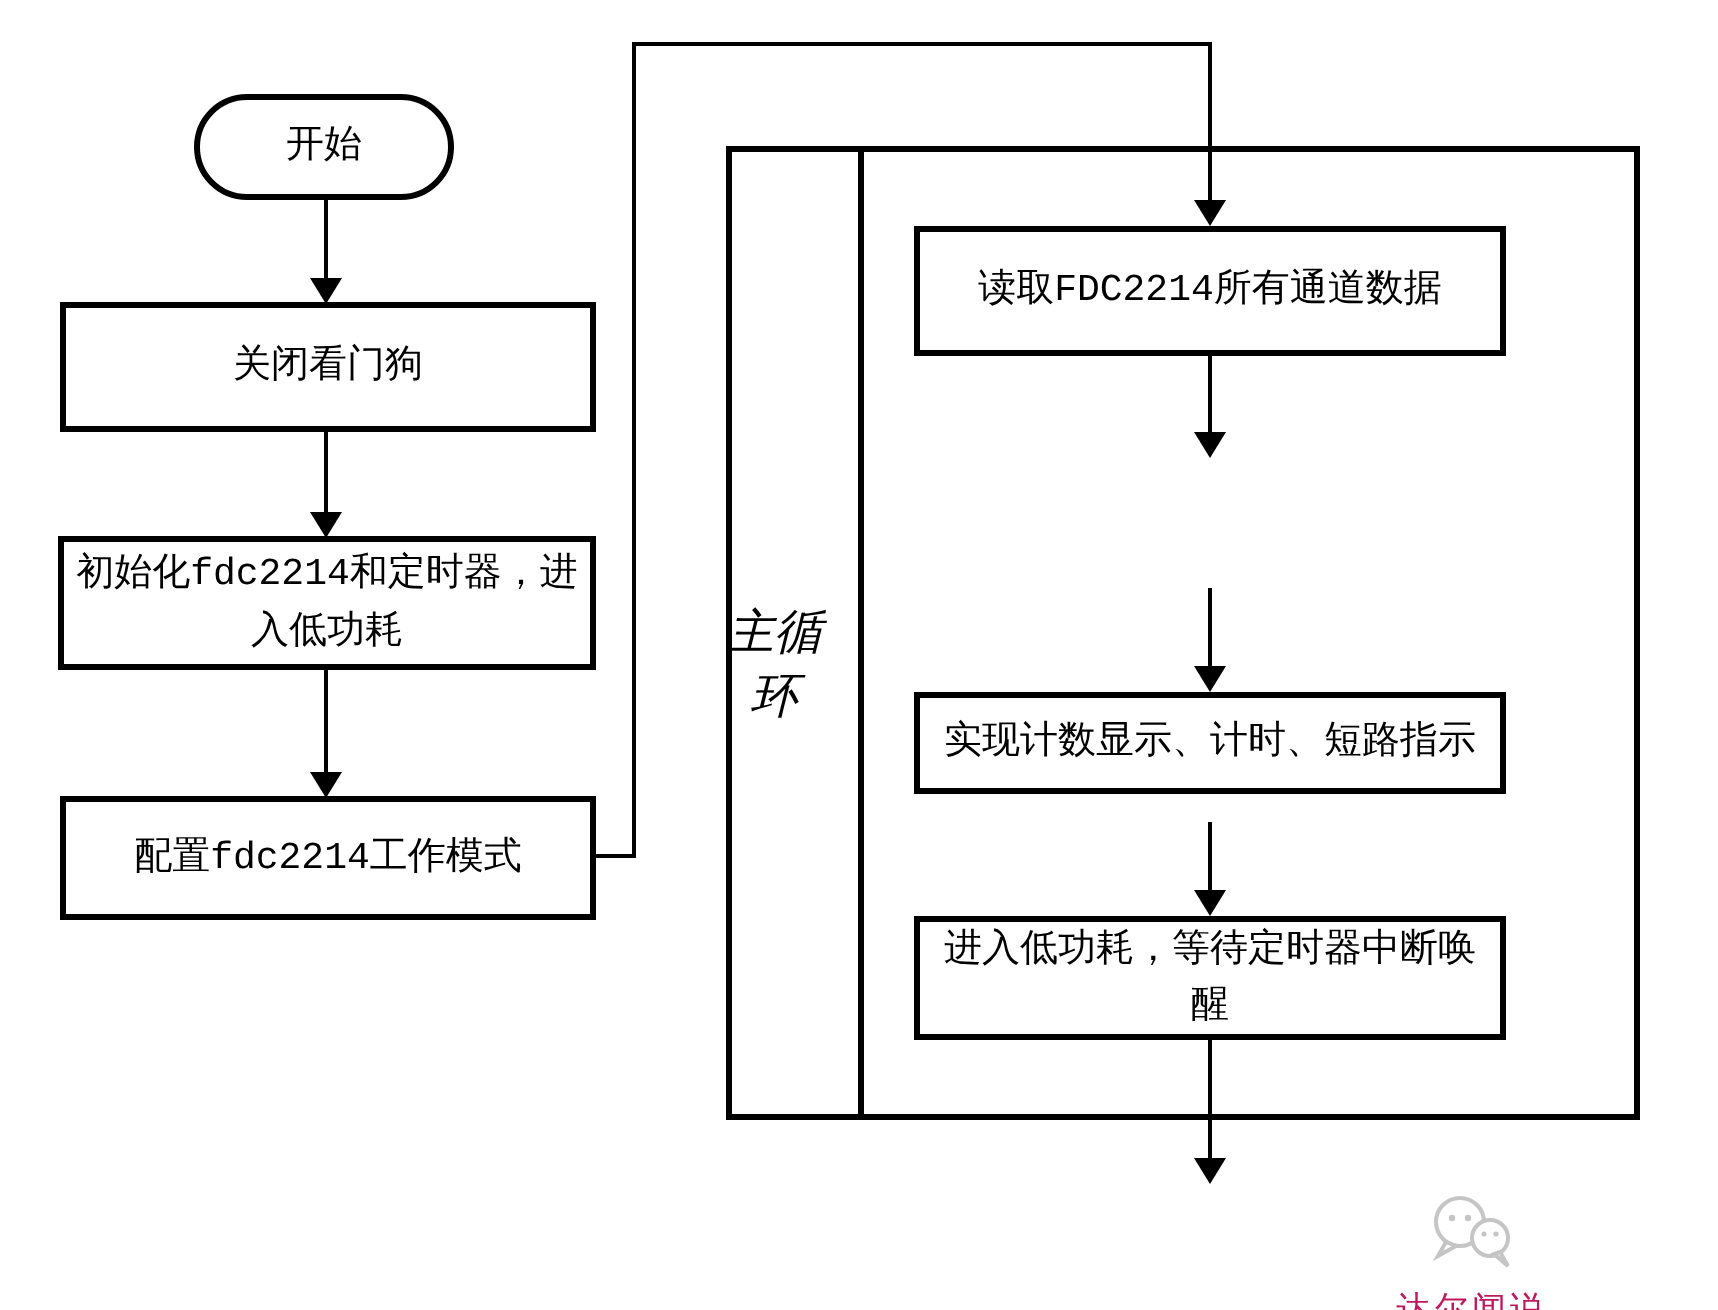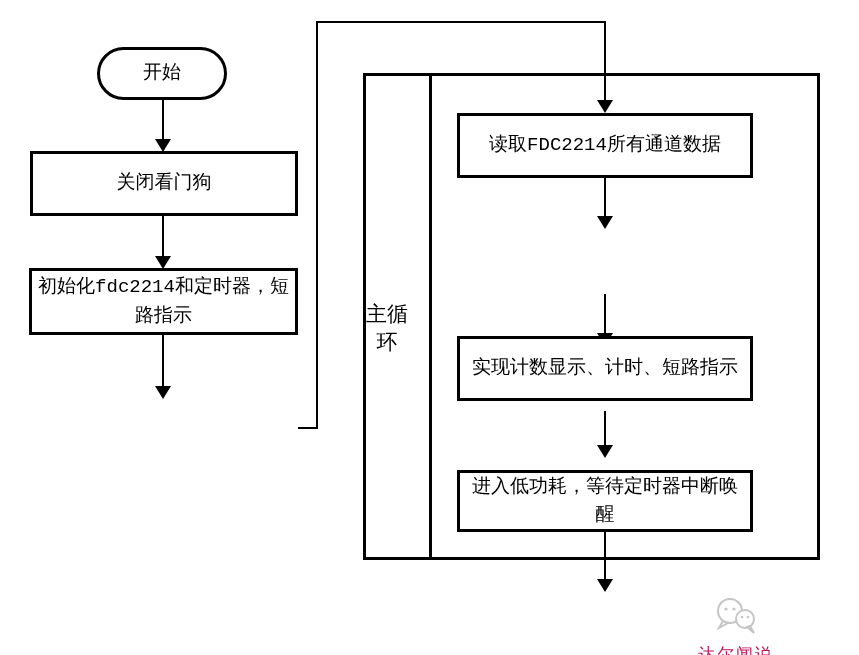--- a/index.html
+++ b/index.html
@@ -42,22 +42,23 @@
     width: 457px; height: 487px;
     border: 3px solid #000000;
     background: transparent;
     z-index: 0;
   }
   .loop-label {
     position: absolute;
     left: 363px; top: 300px;
     width: 48px;
     text-align: center;
-    font-size: 21px;
+    font-size: 24px;
     z-index: 3;
+    font-style: italic;
   }
   .watermark {
     position: absolute;
     left: 698px; top: 596px;
     display: flex;
     align-items: center;
     gap: 7px;
     color: #be185d;
     font-family: "Liberation Sans", sans-serif;
     font-size: 17px;
@@ -100,29 +101,30 @@
   <div class="line" style="left:604px; top:411px; width:2px; height:36px;"></div>
   <div class="arrowhead" style="left:597px; top:445px;"></div>
 
   <div class="line" style="left:604px; top:520px; width:2px; height:60px;"></div>
   <div class="arrowhead" style="left:597px; top:579px;"></div>
 
   <div class="node rect" style="left:30px; top:151px; width:268px; height:65px;">关闭看门狗</div>
 
   <div class="node stadium" style="left:97px; top:47px; width:130px; height:53px;">开始</div>
 
-  <div class="node rect" style="left:29px; top:268px; width:269px; height:67px;">初始化fdc2214和定时器，短路指示</div>
+  <div class="node rect" style="left:29px; top:268px; width:269px; height:67px;">初始化fdc2214和定时器，进入低功耗</div>
 
+  <div class="node rect" style="left:30px; top:398px; width:268px; height:62px;">配置fdc2214工作模式</div>
 
   <div class="node rect" style="left:457px; top:113px; width:296px; height:65px;">读取FDC2214所有通道数据</div>
 
 
-  <div class="node rect" style="left:457px; top:336px; width:296px; height:65px;">实现计数显示、计时、短路指示</div>
+  <div class="node rect" style="left:457px; top:346px; width:296px; height:51px;">实现计数显示、计时、短路指示</div>
 
-  <div class="node rect" style="left:457px; top:458px; width:296px; height:62px;margin-top:12px;">进入低功耗，等待定时器中断唤醒</div>
+  <div class="node rect" style="left:457px; top:458px; width:296px; height:62px;">进入低功耗，等待定时器中断唤醒</div>
 
 
   <div class="watermark">
     <span style="display:inline-block; line-height:0;">
       <svg width="44" height="40" viewBox="0 0 44 40">
         <g stroke="#c5c5c5" stroke-width="2" fill="#ffffff">
           <circle cx="16" cy="15" r="12"></circle>
           <path d="M9 25 L5 32 L14 27 Z"></path>
           <circle cx="31" cy="23" r="9"></circle>
           <path d="M36 30 L40 37 L33 31 Z"></path>

